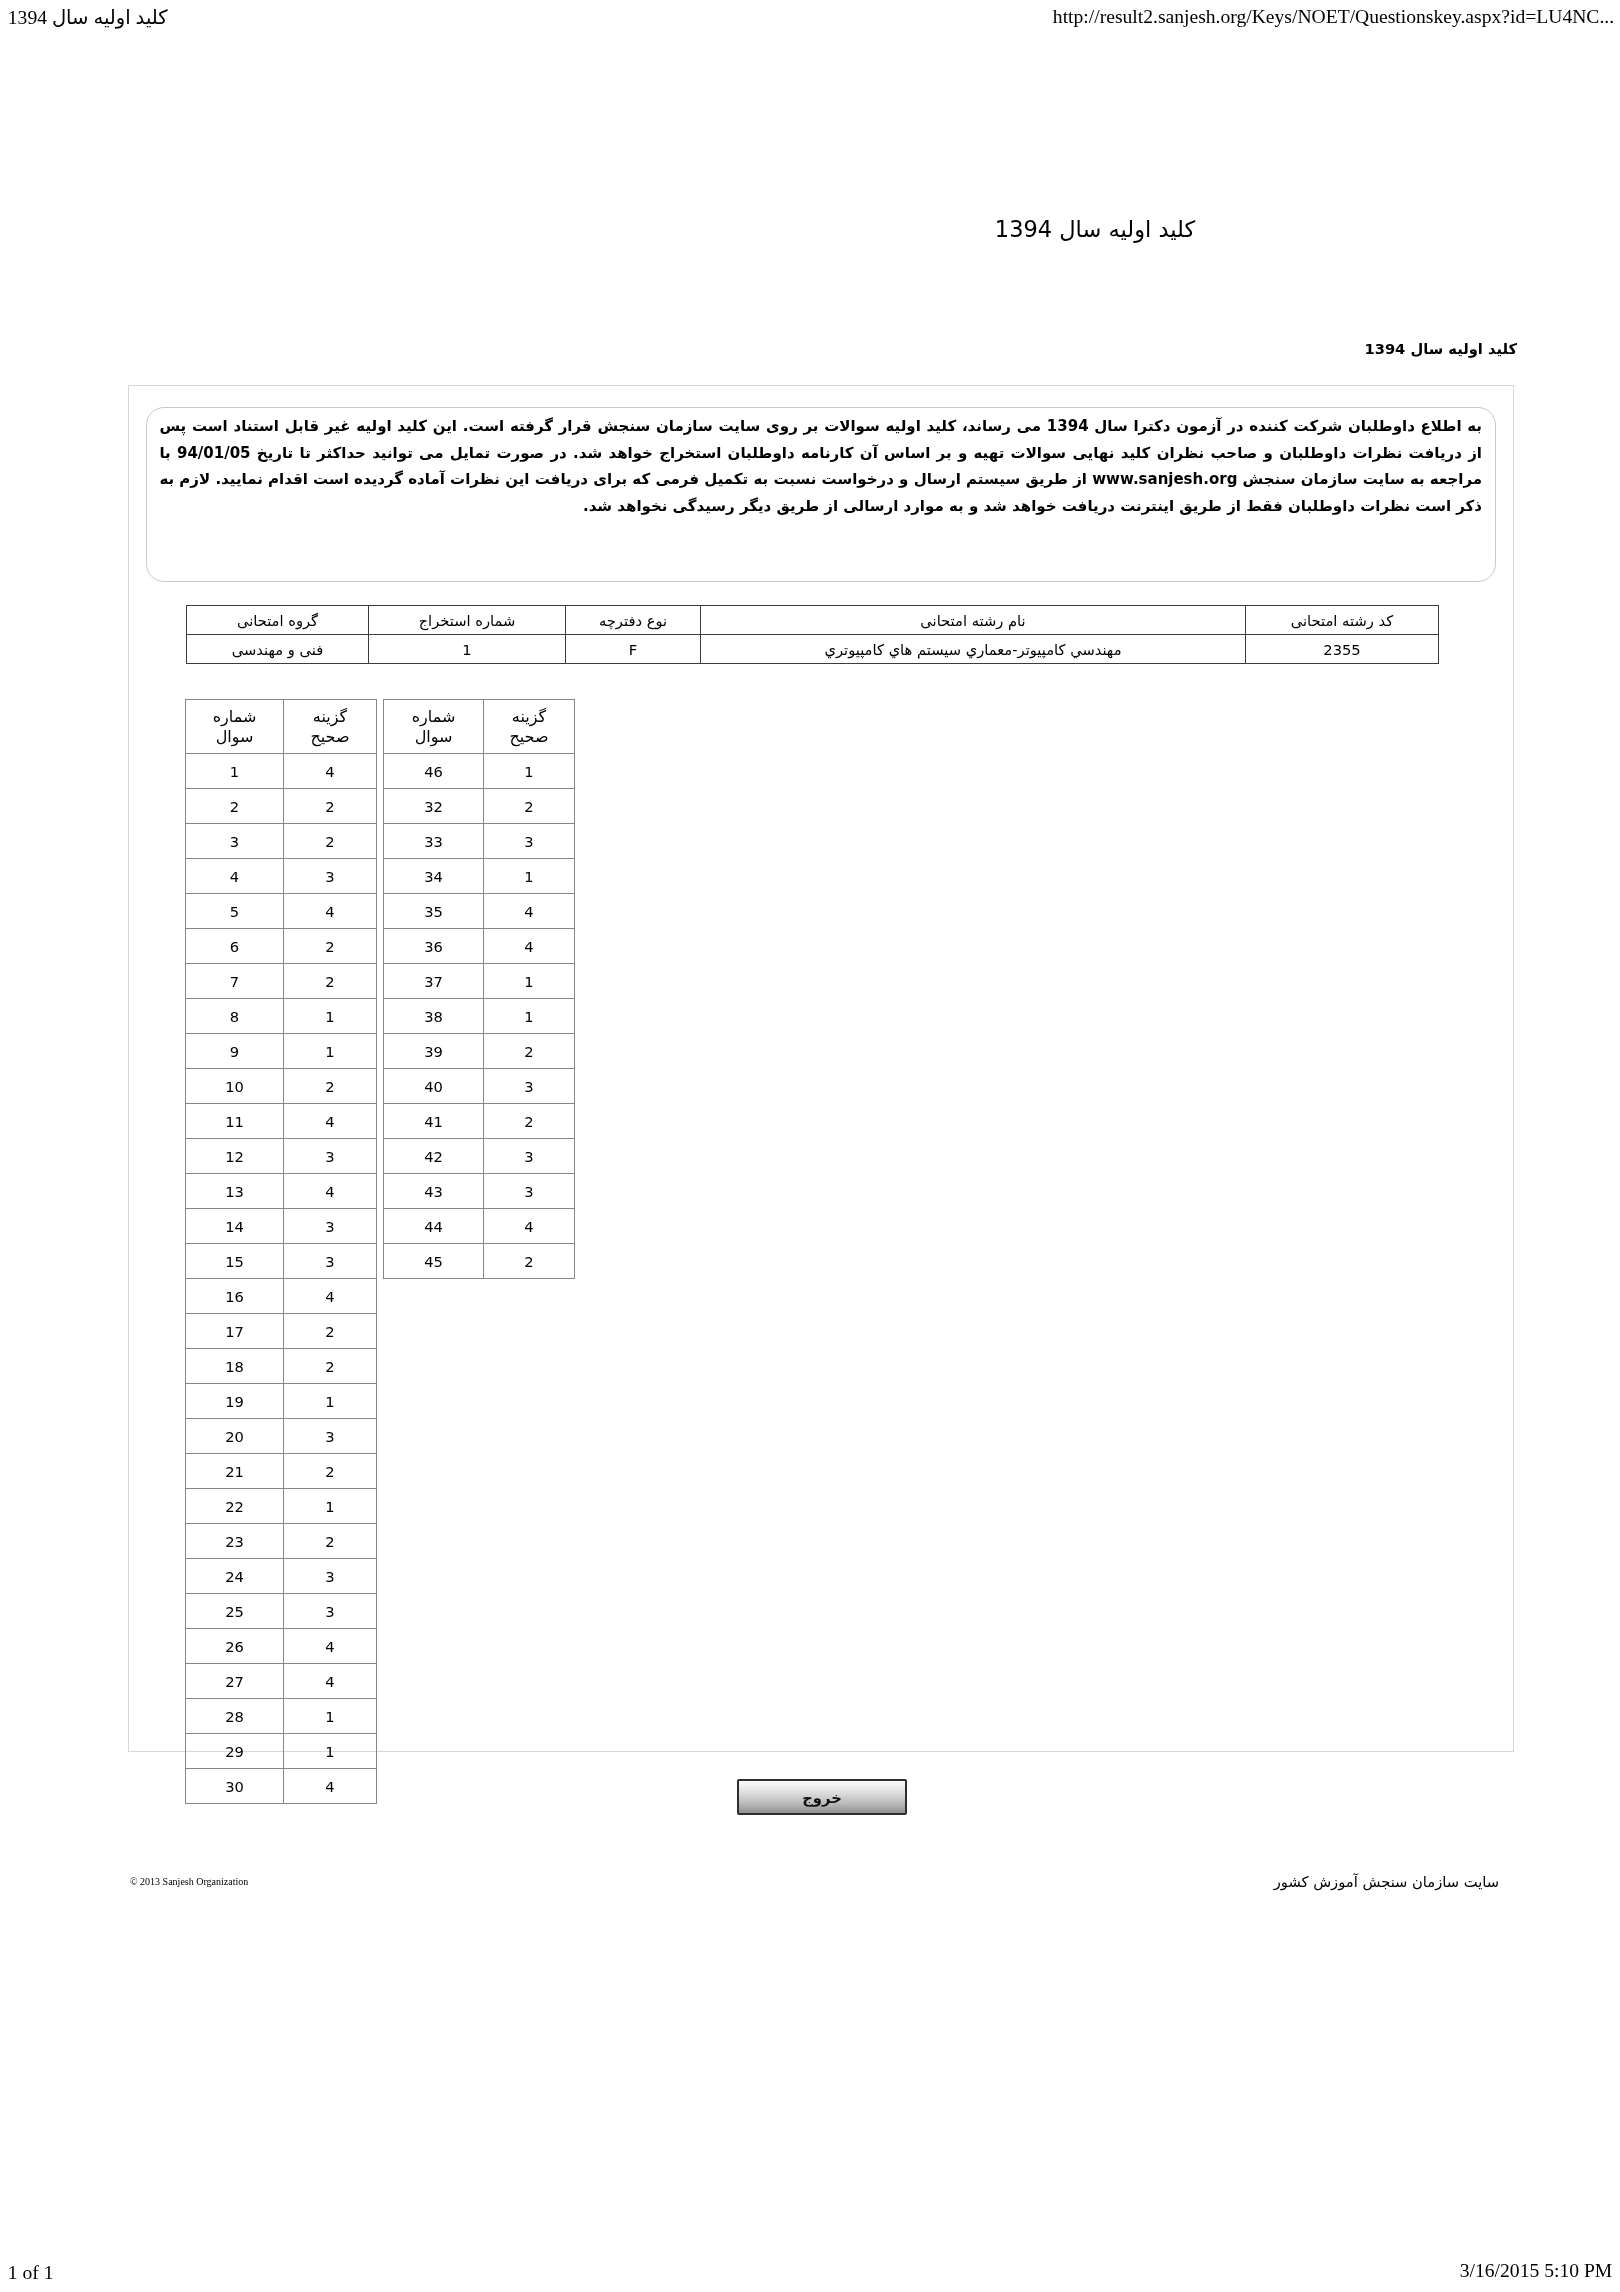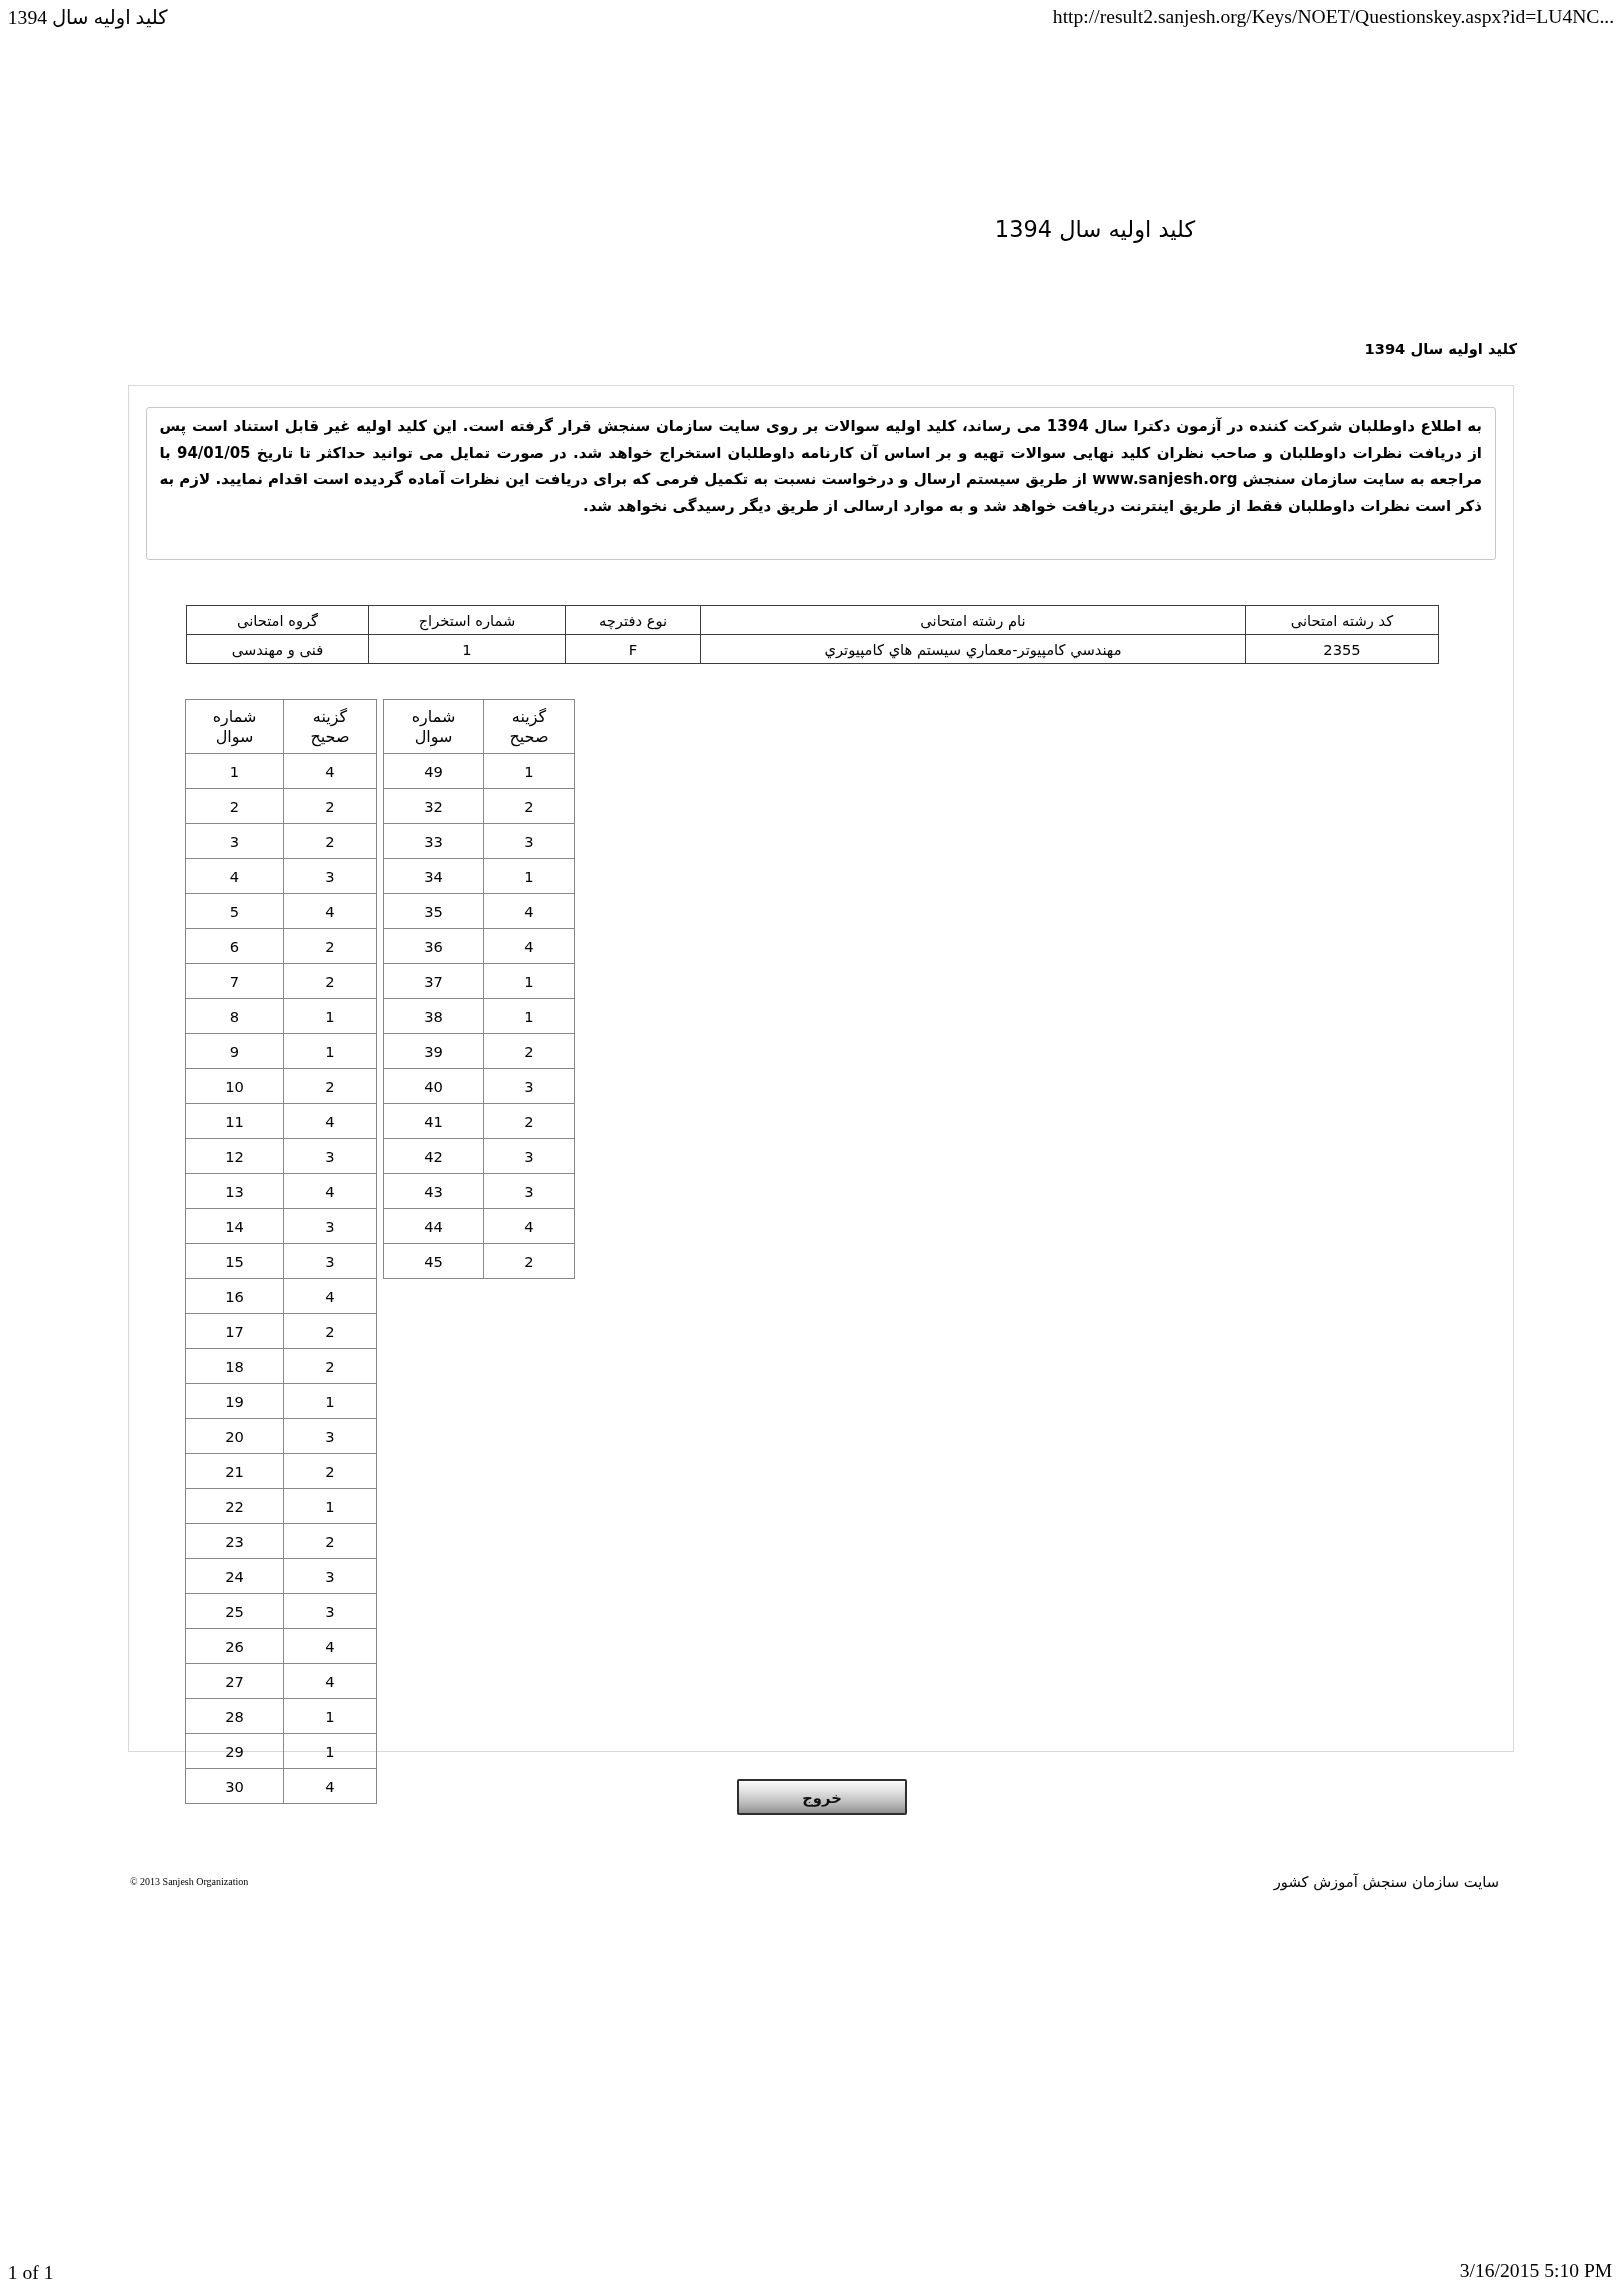--- a/index.html
+++ b/index.html
@@ -19,22 +19,22 @@
   .page-title{position:absolute;top:216px;left:1095px;transform:translateX(-50%);
     font-size:22.5px;direction:rtl;white-space:nowrap;}
   .section-heading{position:absolute;top:340px;right:103px;font-size:14.7px;font-weight:bold;
     direction:rtl;white-space:nowrap;}
 
   
   .panel{position:absolute;left:128px;top:385px;width:1386px;height:1367px;
     border:1px solid #d8d8d8;background:#fff;box-sizing:border-box;}
 
   
-  .notice-box{position:absolute;left:16.7px;top:20.6px;width:1350px;height:153px;
-    border:1px solid #c9c9c9;border-radius:3px;box-sizing:border-box;
+  .notice-box{position:absolute;left:16.7px;top:20.6px;width:1350px;height:175px;
+    border:1px solid #c9c9c9;border-radius:18px;box-sizing:border-box;
     padding:5.9px 12.7px;direction:rtl;}
   .notice-text{font-size:15px;font-weight:bold;line-height:26.5px;text-align:justify;margin:0;}
 
   
   table{border-collapse:collapse;}
   .info-table{position:absolute;left:57px;top:219px;width:1253px;direction:rtl;table-layout:fixed;}
   .info-table th,.info-table td{border:1px solid #3c3c3c;text-align:center;vertical-align:middle;
     font-size:14.7px;height:28px;padding:0 3.9px;overflow:hidden;}
   .info-table th{font-weight:normal;}
 
@@ -246,21 +246,21 @@
     <thead>
       <tr>
           <th>شماره
 سوال</th>
           <th>گزینه
 صحیح</th>
         </tr>
     </thead>
     <tbody>
         <tr>
-          <td>49</td>
+          <td>46</td>
           <td>1</td>
         </tr>
         <tr>
           <td>32</td>
           <td>2</td>
         </tr>
         <tr>
           <td>33</td>
           <td>3</td>
         </tr>

